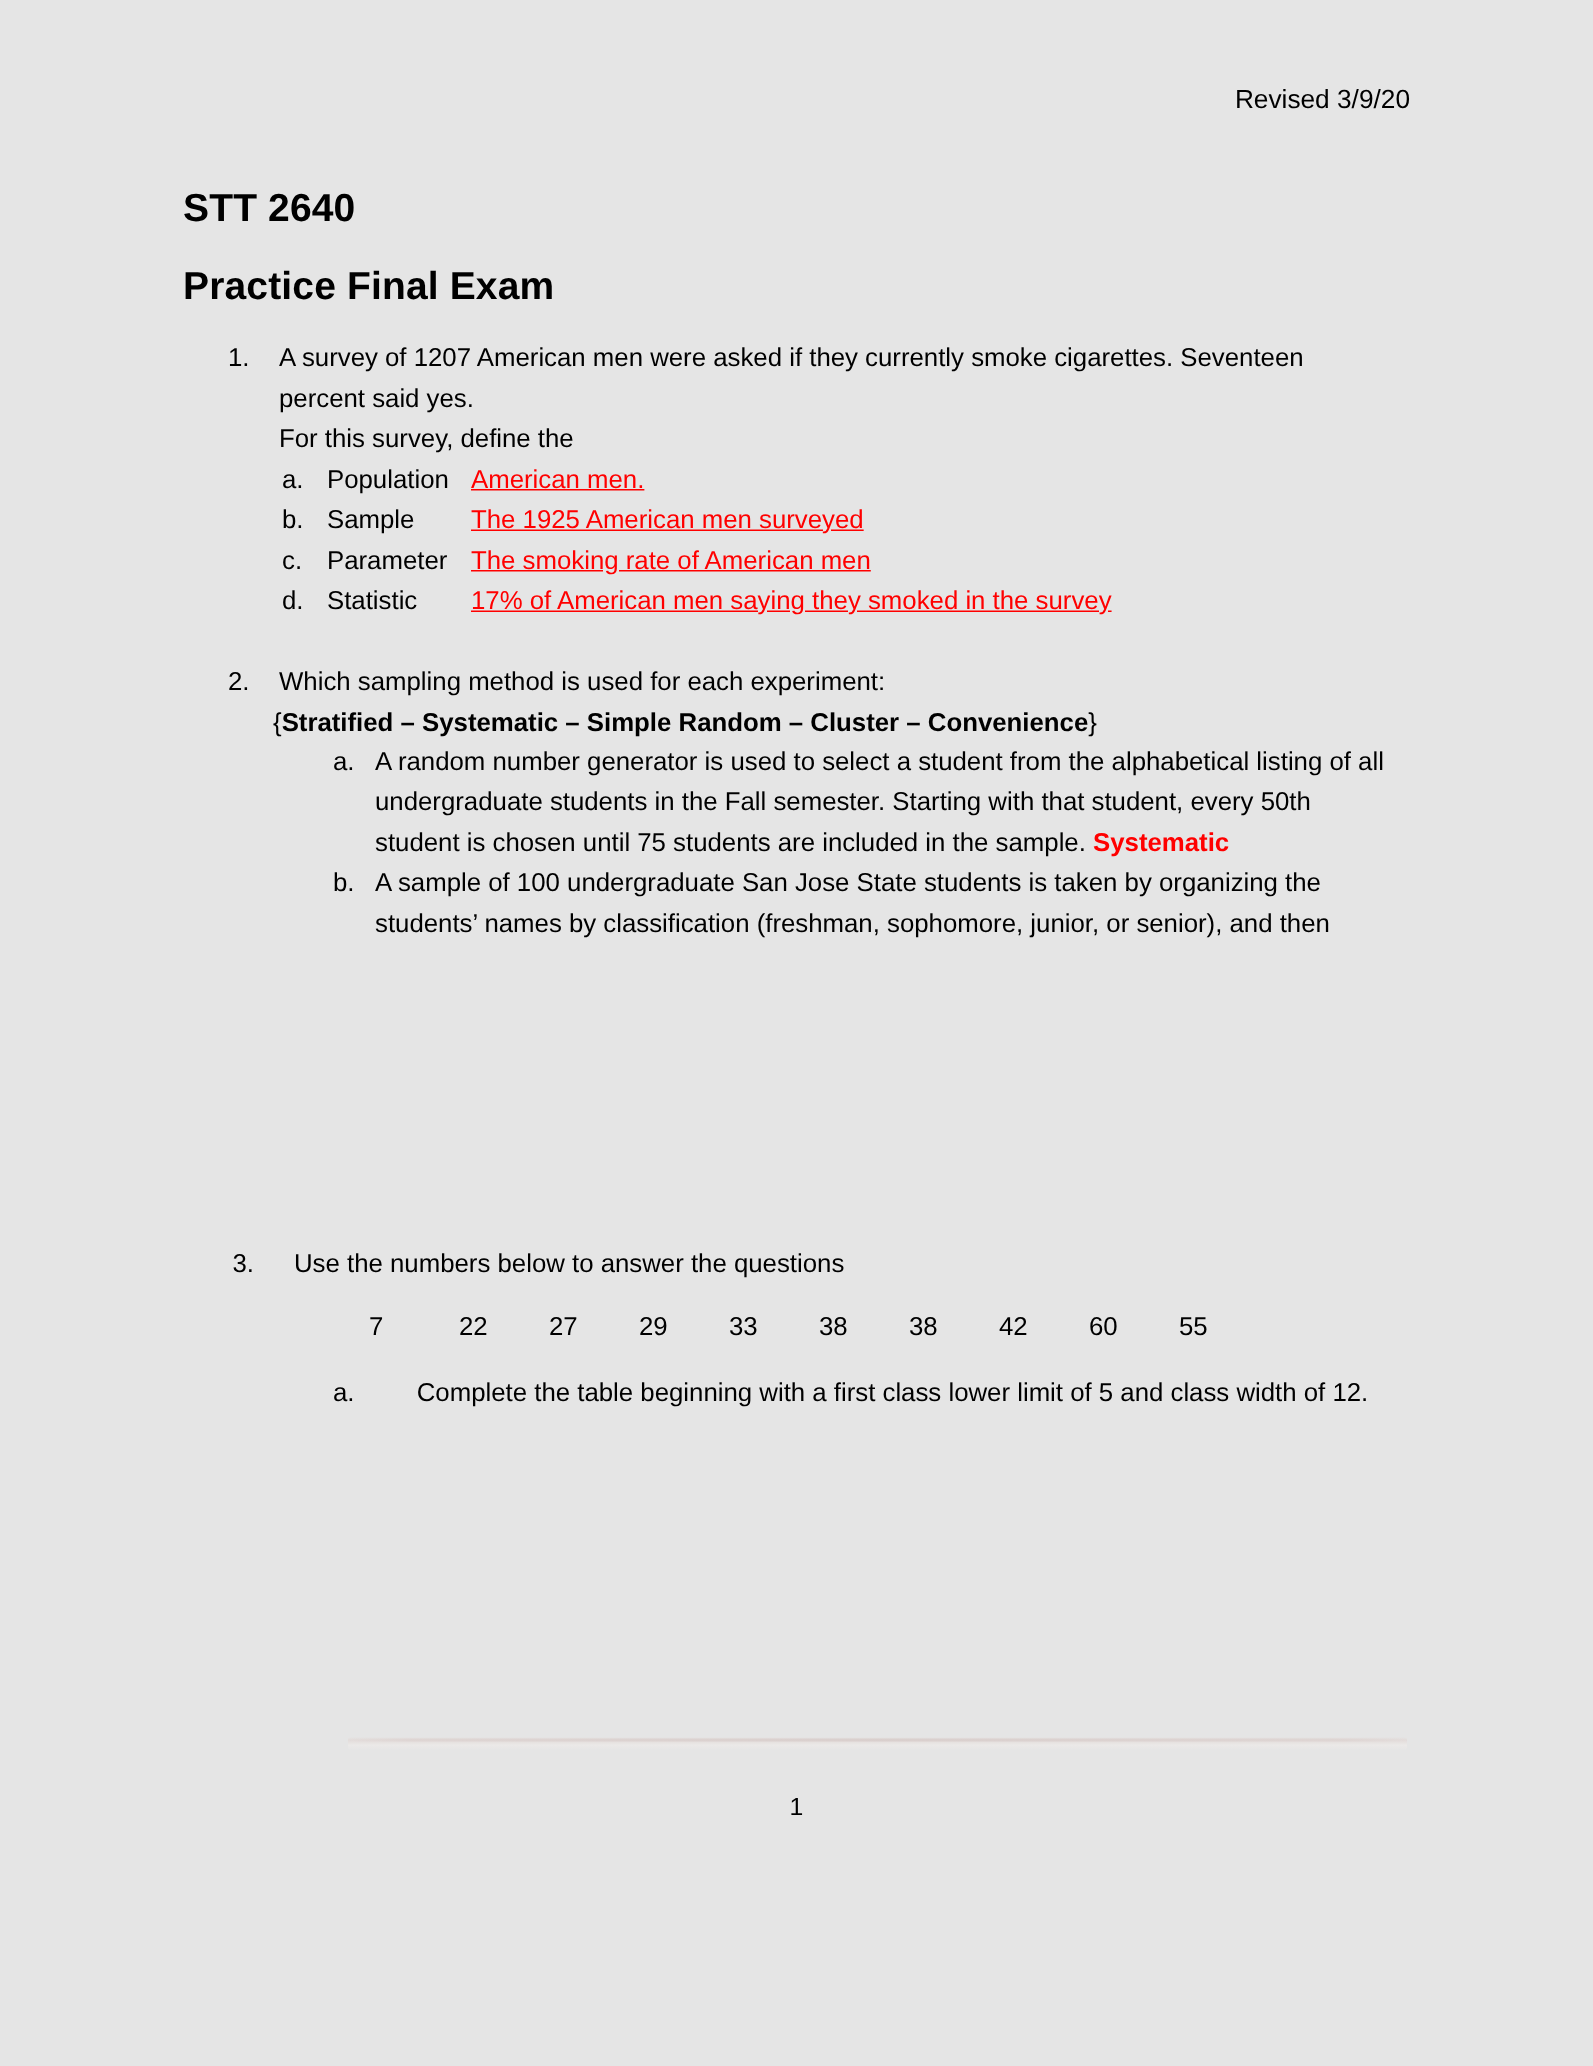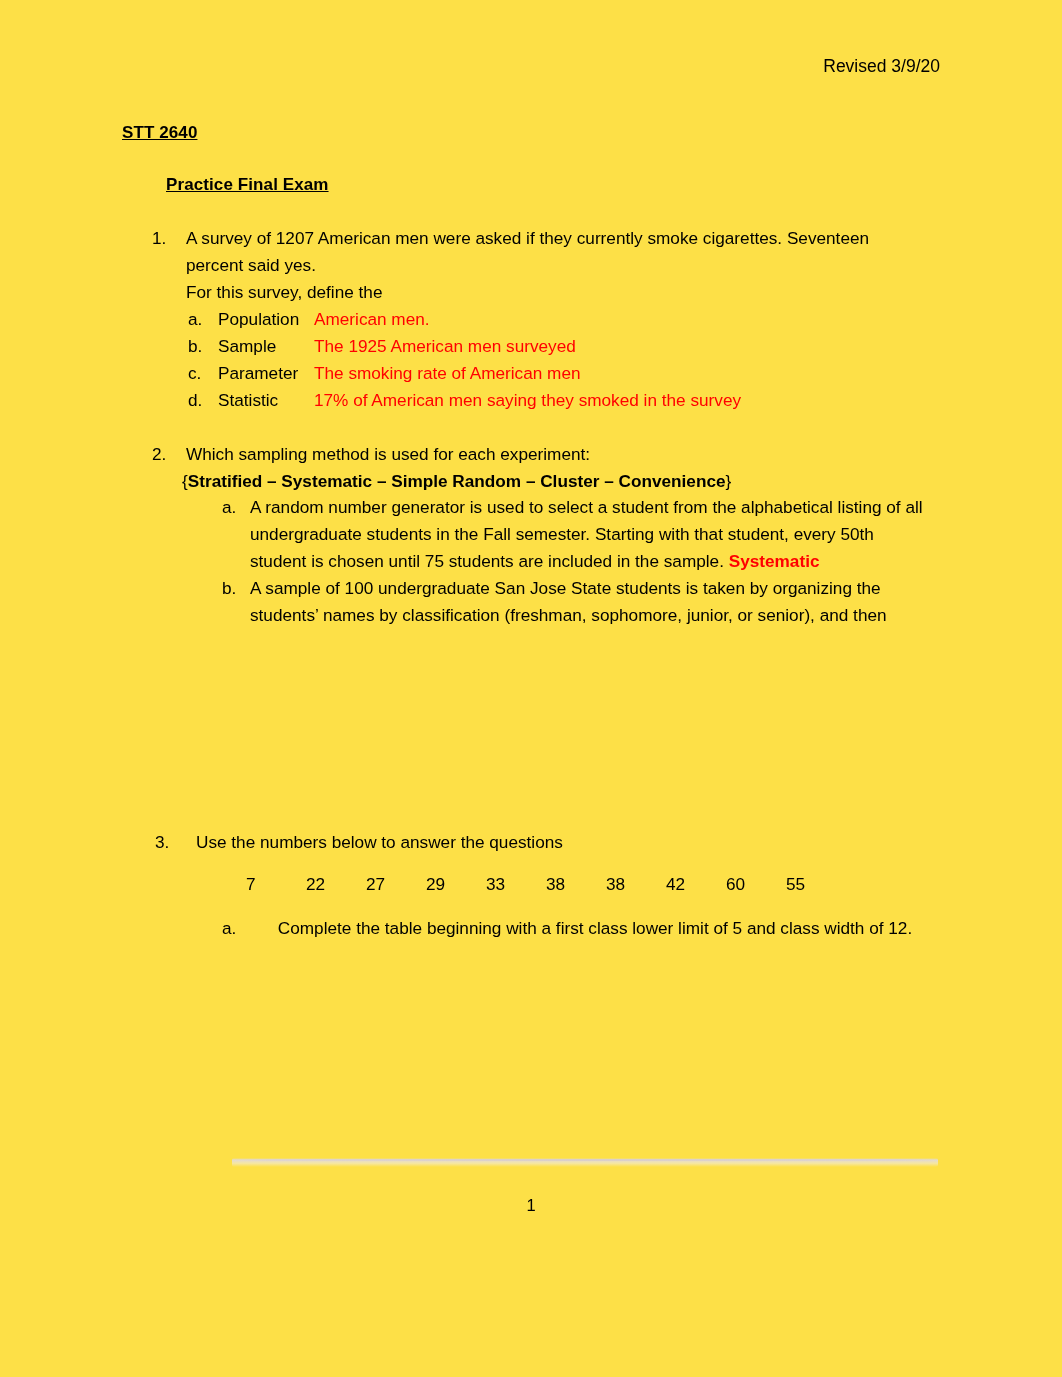--- a/index.html
+++ b/index.html
@@ -12,64 +12,64 @@
     height: 1377px;
     position: relative;
     font-family: "Liberation Sans", sans-serif;
     color: #000000;
     -webkit-font-smoothing: antialiased;
   }
 
   .page {
     position: absolute;
     inset: 0;
-    background: #fde047;
+    background: #e5e5e5;
   }
 
   
   .doc-header {
     position: absolute;
     top: 56px;
     right: 122px;
     font-size: 17.5px;
     line-height: 1.25;
     color: #000;
     white-space: nowrap;
   }
 
   
   .doc-title {
     position: absolute;
     left: 122px;
     font-weight: bold;
-    font-size: 17px;
+    font-size: 26px;
     letter-spacing: 0.1px;
     white-space: nowrap;
-    text-decoration: underline;
   }
   .doc-title.t1 { top: 123px; }
-  .doc-title.t2 { top: 175px; margin-left: 44px; }
+  .doc-title.t2 { top: 175px; }
 
   
   .block {
     position: absolute;
     font-size: 17.2px;
     line-height: 27px;
   }
 
   .num {
     position: absolute;
     font-size: 17.2px;
     line-height: 27px;
     text-align: left;
     white-space: nowrap;
   }
 
   .red {
     color: #ff0000;
+    text-decoration: underline;
   }
   .red-bold {
     color: #ff0000;
     font-weight: bold;
   }
 
   
   #q1-marker   { left: 152px; top: 225px; }
   #q1-body     { left: 186px; top: 225px; width: 700px; }
   #q1-define   { left: 186px; top: 279px; width: 500px; }

